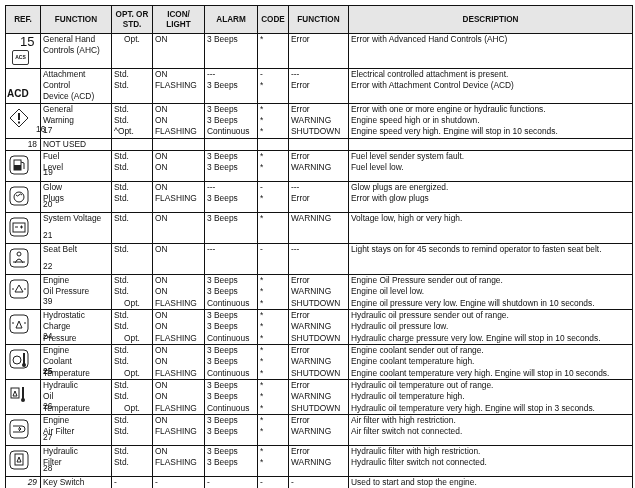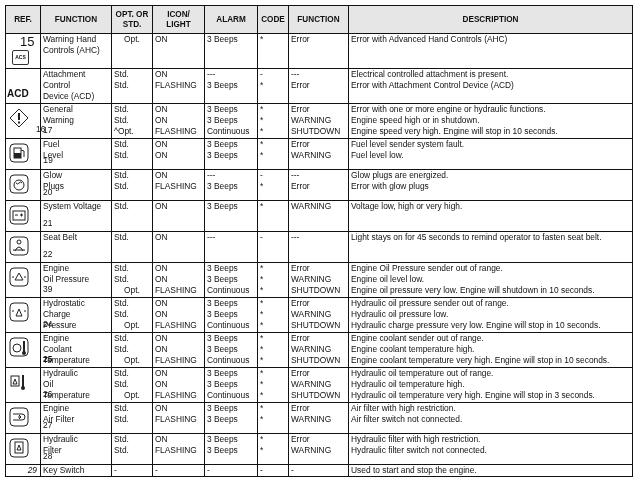--- a/index.html
+++ b/index.html
@@ -51,21 +51,21 @@
       <th>DESCRIPTION</th>
     </tr>
   </thead>
   <tbody id="tbody">
       <tr>
         <td class="ref" style="height: 34px;">
           <span class="big">15</span>
           <span class="acs">ACS</span>
         </td>
         <td>
-          <span class="line">Warning Hand</span>
+          <span class="line">General Hand</span>
           <span class="line">Controls (AHC)</span>
         </td>
         <td>
           <span class="line ind">Opt.</span>
         </td>
         <td>
           <span class="line">ON</span>
         </td>
         <td>
           <span class="line">3 Beeps</span>
@@ -151,20 +151,34 @@
         <td>
           <span class="line">Error</span>
           <span class="line">WARNING</span>
           <span class="line">SHUTDOWN</span>
         </td>
         <td>
           <span class="line">Error with one or more engine or hydraulic functions.</span>
           <span class="line">Engine speed high or in shutdown.</span>
           <span class="line">Engine speed very high. Engine will stop in 10 seconds.</span>
         </td>
+      </tr>
+      <tr class="r18">
+        <td class="ref" style="height: 11px;">
+          <span class="num plain">18</span>
+        </td>
+        <td>
+          <span class="line">NOT USED</span>
+        </td>
+        <td></td>
+        <td></td>
+        <td></td>
+        <td></td>
+        <td></td>
+        <td></td>
       </tr>
       <tr>
         <td class="ref" style="height: 30px; font-family: Liberation Mono, monospace;">
           <span class="icon"><svg width="20" height="20" viewBox="0 0 20 20">
               <rect x="1" y="1" width="18" height="18" rx="4" fill="none" stroke="#222" stroke-width="1"></rect>
               <rect x="5" y="5" width="7" height="10" fill="none" stroke="#222" stroke-width="1"></rect>
               <rect x="5" y="10" width="7" height="5" fill="#222"></rect>
               <path d="M12 7 L15 8 L15 14" fill="none" stroke="#222" stroke-width="1"></path>
             </svg></span>
           <span class="num sub">19</span>

